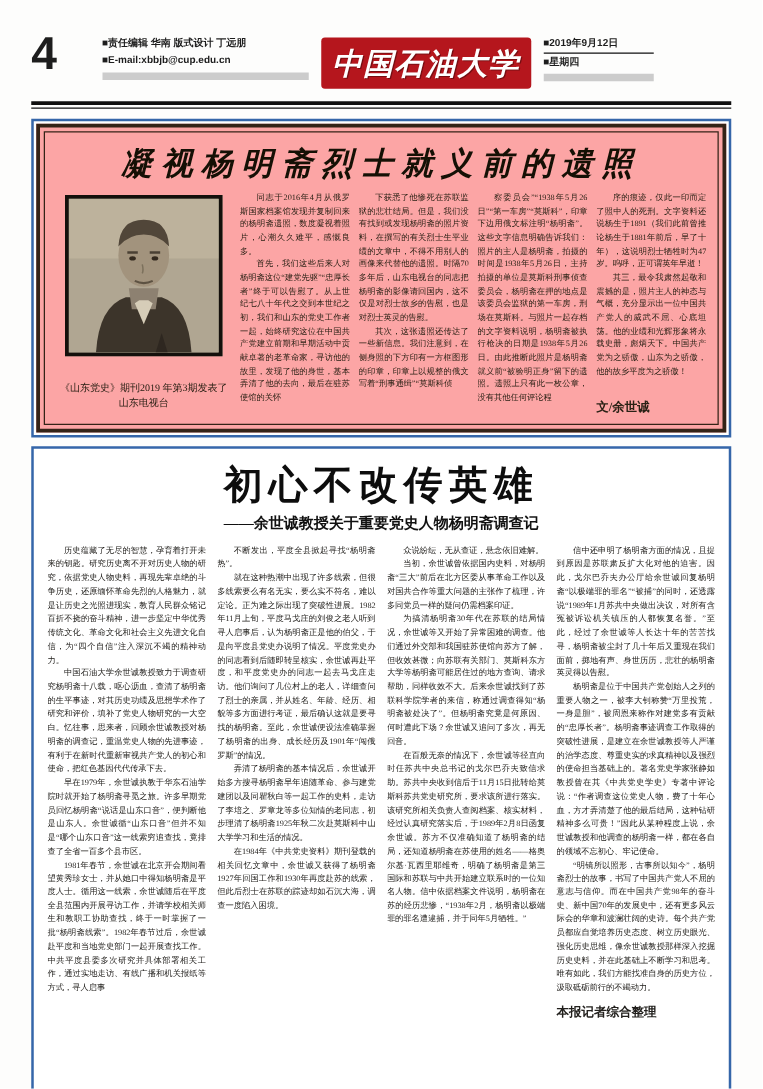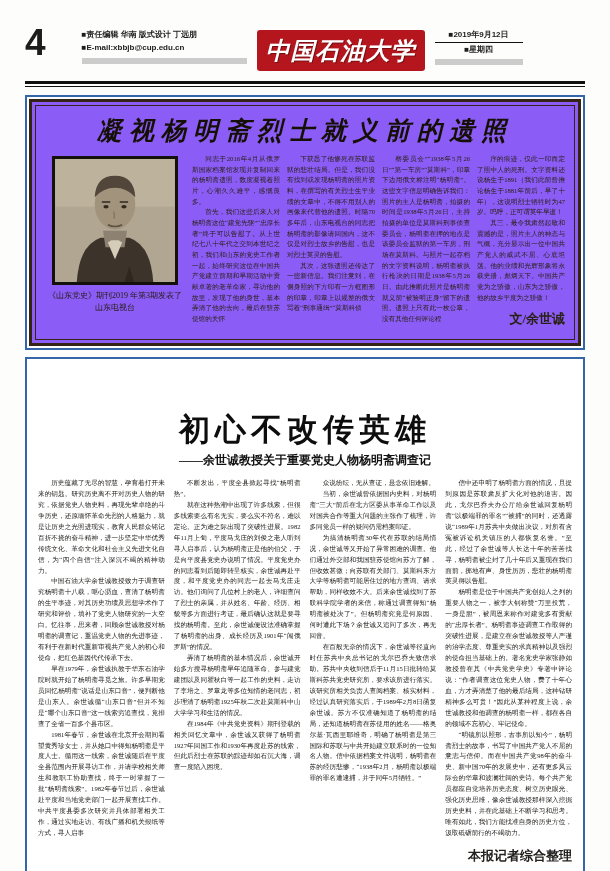--- a/index.html
+++ b/index.html
@@ -10,46 +10,46 @@
   
   .hdr { display:flex; align-items:flex-start; width:560px; }
   .pagenum { font-family:"Liberation Sans","DejaVu Sans",sans-serif; font-size:37px; font-weight:bold; line-height:0.9; margin-right:8px; }
   .hdr-left { width:165px; padding-top:3px;margin-left:28px; }
   .hdr-line { font-size:8px; font-weight:bold; white-space:nowrap; line-height:1.6; font-family:"Liberation Sans","DejaVu Sans",sans-serif; }
   .gray-strip { height:6px; background:#cccccc; margin-top:3px; }
   .masthead { width:168px; height:41px; background:#b5161d; border-radius:3px; display:flex; align-items:center; justify-content:center; margin:4px 10px; flex-shrink:0; }
   .masthead span { color:#ffffff; font-size:24px; font-weight:bold; font-style:italic; letter-spacing:1px; text-shadow:1px 1px 0 rgba(0,0,0,.35); }
   .hdr-right { display:flex; flex:1; padding-top:3px; }
   .date-block { width:88px; margin-right:6px; }
-  .date-line { font-size:8px; font-weight:bold; white-space:nowrap; font-family:"Liberation Sans","DejaVu Sans",sans-serif; line-height:1.5;text-align:center; }
+  .date-line { font-size:8px; font-weight:bold; white-space:nowrap; font-family:"Liberation Sans","DejaVu Sans",sans-serif; line-height:1.5; }
   .date-sep { border-top:1px solid #111; margin:1px 0; }
   .section-title { font-family:"Liberation Sans","DejaVu Sans",sans-serif; font-size:26px; font-weight:900; letter-spacing:2px; line-height:1.1; white-space:nowrap; }
   .hdr-rule-thick { border-top:3.5px solid #101010; margin-top:6px; }
   .hdr-rule-thin  { border-top:1px solid #101010; margin-top:2px; }
 
   
   .a1-blue { border:2px solid #3566a9; margin-top:8px; padding:2px; background:#fff; }
-  .a1-frame { border:3px solid #342317; background:#8b5cf6; padding:3px; }
+  .a1-frame { border:3px solid #342317; background:#fca5a5; padding:3px; }
   .a1-inner { border:1px solid #342317; padding:6px 9px 7px 9px; }
   .a1-title { text-align:center; font-size:25px; font-weight:bold; letter-spacing:7px; color:#151005; margin:2px 0 7px 0; font-style:italic; }
   .a1-body { display:flex; gap:7px; height:178px; overflow:hidden; }
   .photo-wrap { width:140px; flex-shrink:0; }
   .photo { width:126px; height:129px; border:3px solid #14100c; margin:2px auto 0 auto; background:#b3a995; }
-  .caption { font-size:8px; line-height:1.5; text-align:center; margin-top:5px; color:#241c10; }
+  .caption { font-size:8px; line-height:1.5; text-align:center; margin-top:20px; color:#241c10; }
   .a1-col { flex:1; font-size:6.6px; line-height:1.62; text-align:justify; color:#2a2115; overflow:hidden; }
   .a1-col p, .a2-col p { text-indent:2em; }
-  .a1-byline { text-align:right; font-weight:bold; font-size:13px; margin-top:5px; }
+  .a1-byline { text-align:left; font-weight:bold; font-size:10px; margin-top:16px; }
 
   
   .a2-box { border:2px solid #3566a9; margin-top:7px; padding:8px 11px 10px 11px; background:#ffffff; }
-  .a2-title { font-family:"Liberation Sans","DejaVu Sans",sans-serif; text-align:center; font-size:31px; font-weight:900; letter-spacing:5px; color:#0d0d0d;margin-top:42px; }
+  .a2-title { font-family:"Liberation Sans","DejaVu Sans",sans-serif; text-align:center; font-size:31px; font-weight:900; letter-spacing:5px; color:#0d0d0d; }
   .a2-subtitle { text-align:center; font-size:12px; font-weight:bold; margin:1px 0 9px 0; color:#111; }
   .a2-cols { display:flex; gap:9px; height:438px; overflow:hidden; }
   .a2-col { flex:1; font-size:6.6px; line-height:1.66; text-align:justify; color:#22201d; overflow:hidden; }
-  .a2-tagline { text-align:right; font-weight:bold; font-size:13px; margin-top:6px; }
+  .a2-tagline { font-weight:bold; font-size:10px; margin-top:6px; }
 </style>
 </head>
 <body>
 
 <div class="page">
 
   <div class="hdr">
     <div class="pagenum">4</div>
     <div class="hdr-left">
       <div class="hdr-line">■责任编辑 华南  版式设计 丁远朋</div>

